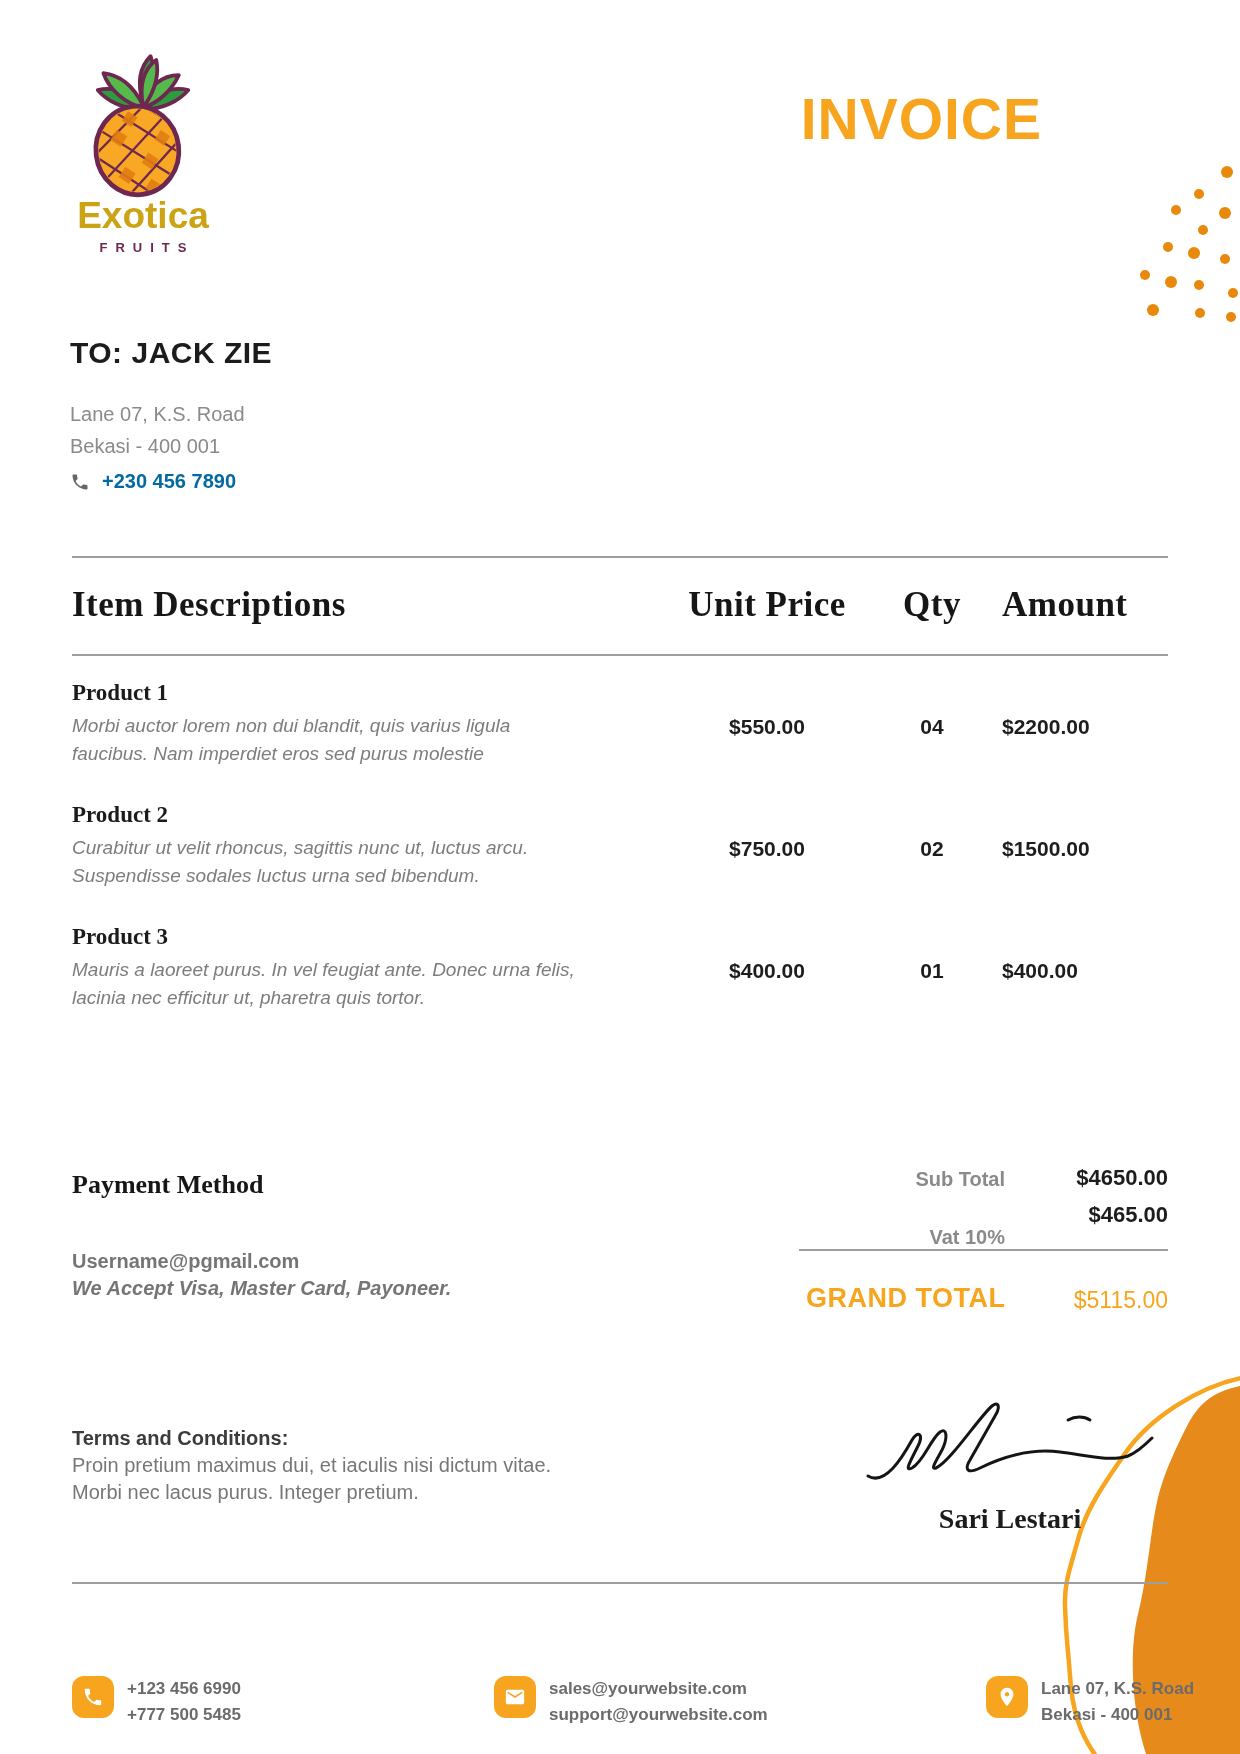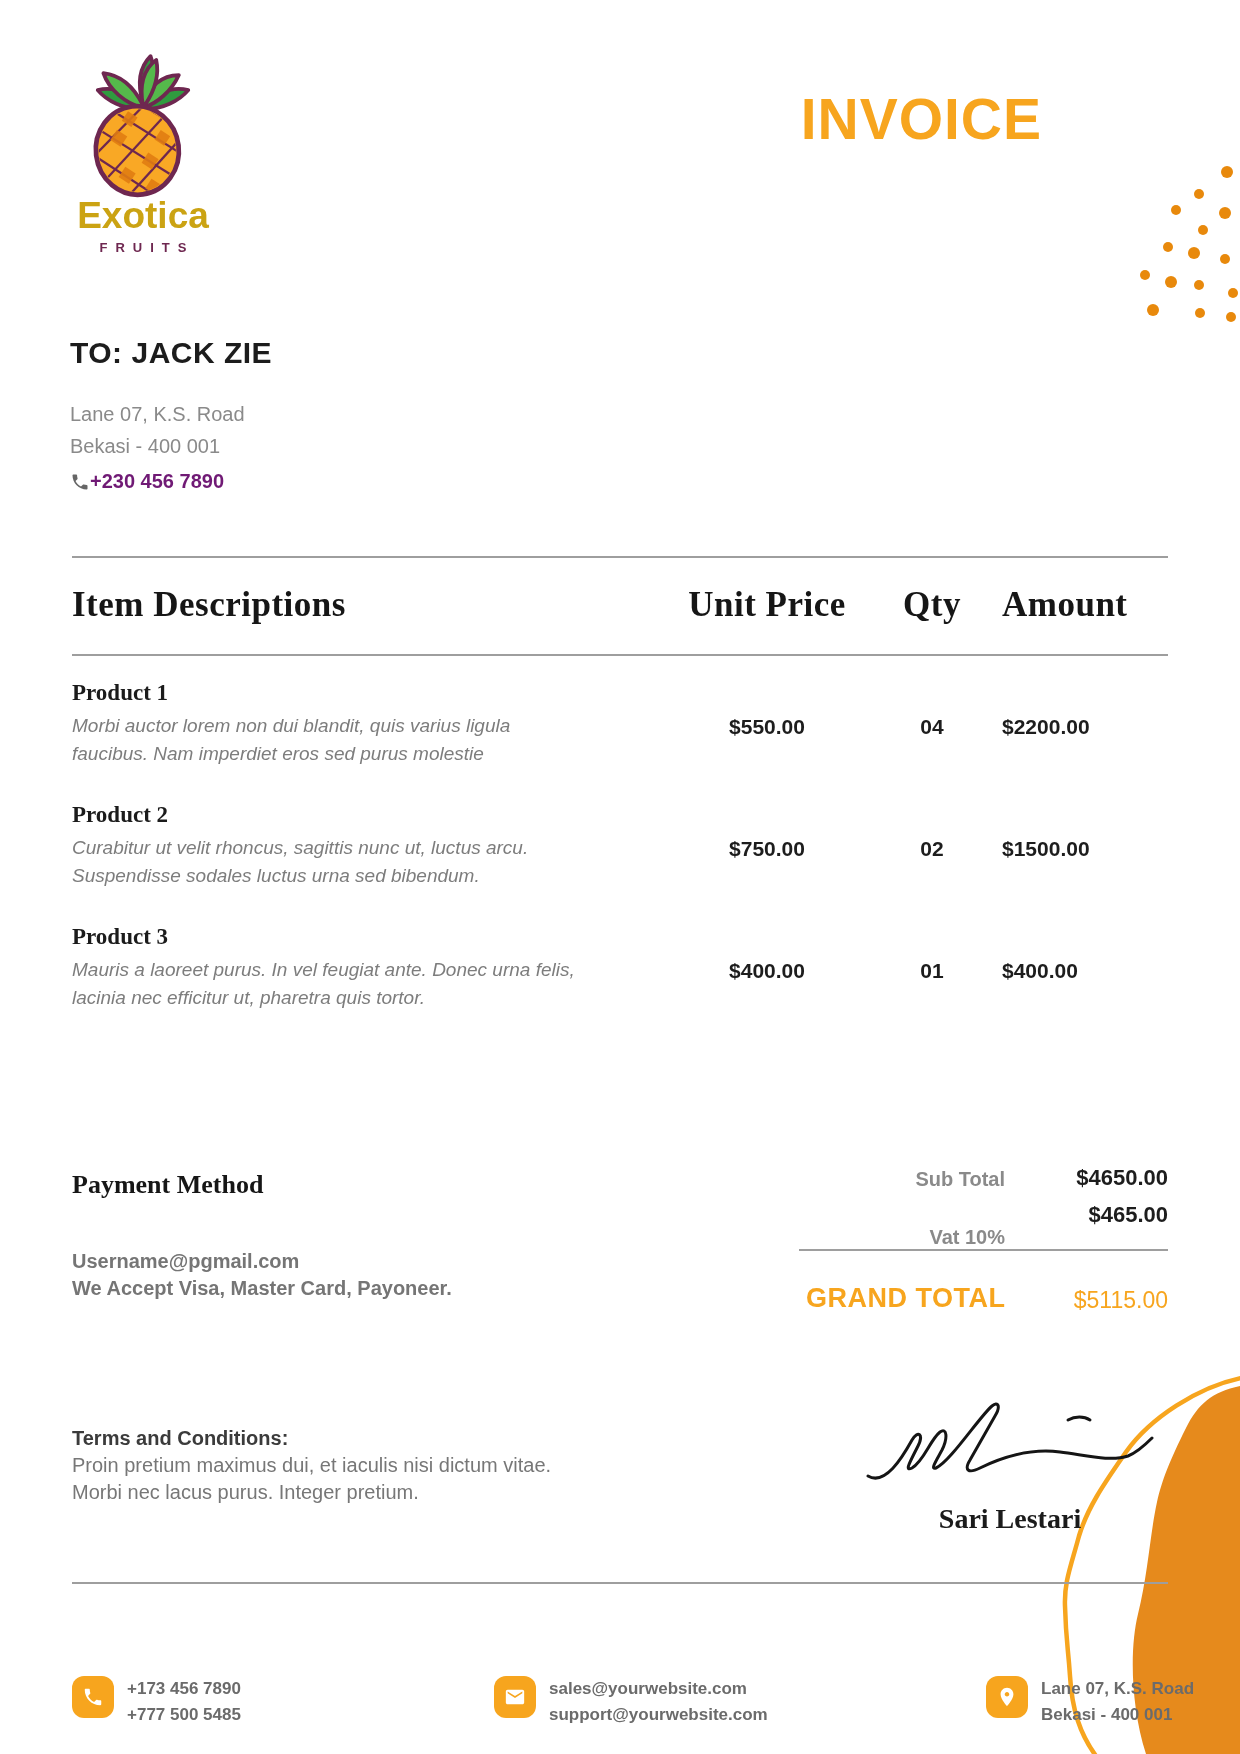--- a/index.html
+++ b/index.html
@@ -22,21 +22,21 @@
 
   
   #invoice-title{right:198px;top:86px;font-size:57px;font-weight:700;color:var(--accent);letter-spacing:1px;}
 
   .dot{position:absolute;border-radius:50%;background:var(--accent-dark);}
 
   
   #bill-to{left:70px;top:336px;}
   .billto-name{font-size:30px;font-weight:800;color:#1c1c1c;letter-spacing:0.5px;}
   .billto-addr{margin-top:28px;font-size:20px;color:#8a8a8a;line-height:32px;}
-  .billto-phone{margin-top:8px;display:flex;align-items:center;gap:0;font-size:20px;font-weight:700;color:#701a75;}
+  .billto-phone{margin-top:8px;display:flex;align-items:center;gap:12px;font-size:20px;font-weight:700;color:#0369a1;}
 
   
   #invoice-details{left:913px;top:334px;}
   .serif-h{font-family:"Liberation Serif","DejaVu Serif",serif;font-weight:700;color:#161616;}
   #invoice-details .serif-h{font-size:31px;}
   .inv-rows{margin-top:24px;font-size:19px;font-weight:700;color:#8a8a8a;line-height:32px;}
 
   
   #items{left:72px;top:556px;width:1096px;}
   .thead{display:flex;align-items:center;border-top:2px solid #9e9e9e;border-bottom:2px solid #9e9e9e;padding:27px 0 29px 0;}
@@ -46,21 +46,21 @@
   .col-amt{width:166px;}
   .thead .serif-h{font-size:35px;letter-spacing:0.5px;}
   .item-row{display:flex;margin-top:22px;min-height:100px;}
   .item-name{font-family:"Liberation Serif","DejaVu Serif",serif;font-weight:700;font-size:23px;color:#1b1b1b;line-height:30px;}
   .item-desc{width:505px;margin-top:4px;font-size:19px;font-style:italic;color:#7d7d7d;line-height:28px;}
   .val{padding-top:37px;font-weight:700;font-size:21px;color:var(--text-dark);}
 
   
   #payment-heading{left:72px;top:1170px;font-size:26px;}
   #payment-email{left:72px;top:1250px;font-size:20px;font-weight:700;color:#757575;}
-  #payment-note{left:72px;top:1277px;font-size:20px;font-weight:700;color:#757575;}
+  #payment-note{left:72px;top:1277px;font-size:20px;font-weight:700;color:#757575;font-style:italic;}
   .tot-label{width:220px;text-align:right;font-size:20px;font-weight:700;color:#8a8a8a;}
   .tot-value{width:200px;text-align:right;font-size:22px;font-weight:700;color:var(--text-dark);}
   #totals-divider{left:799px;top:1249px;width:369px;height:2px;background:#9e9e9e;}
   #grand-label{left:806px;top:1283px;font-size:27px;font-weight:700;color:var(--accent);letter-spacing:0.5px;}
   #grand-value{right:72px;top:1287px;width:200px;text-align:right;font-size:23px;color:var(--accent);}
 
   
   #terms{left:72px;top:1424px;}
   .terms-h{font-size:20px;font-weight:700;color:#3b3b3b;line-height:28px;}
   .terms-line{font-size:20px;color:#777777;line-height:27px;}
@@ -227,21 +227,21 @@
 
   <div class="abs" id="bottom-rule"></div>
 
   <div class="abs footer-item" id="footer-phone">
     <div class="footer-icon">
       <svg width="22" height="22" viewBox="0 0 24 24">
           <path fill="#ffffff" d="M6.62 10.79c1.44 2.83 3.76 5.14 6.59 6.59l2.2-2.21c.27-.27.67-.36 1.02-.24 1.12.37 2.33.57 3.57.57.55 0 1 .45 1 1V20c0 .55-.45 1-1 1-9.39 0-17-7.61-17-17 0-.55.45-1 1-1h3.5c.55 0 1 .45 1 1 0 1.25.2 2.45.57 3.57.11.35.03.74-.25 1.02l-2.2 2.2z"></path>
         </svg>
     </div>
     <div class="footer-text">
-      <div>+173 456 7890</div>
+      <div>+123 456 6990</div>
       <div>+777 500 5485</div>
     </div>
   </div>
 
   <div class="abs footer-item" id="footer-mail">
     <div class="footer-icon">
       <svg width="22" height="22" viewBox="0 0 24 24">
           <path fill="#ffffff" d="M20 4H4c-1.1 0-1.99.9-1.99 2L2 18c0 1.1.9 2 2 2h16c1.1 0 2-.9 2-2V6c0-1.1-.9-2-2-2zm0 4l-8 5-8-5V6l8 5 8-5v2z"></path>
         </svg>
     </div>

